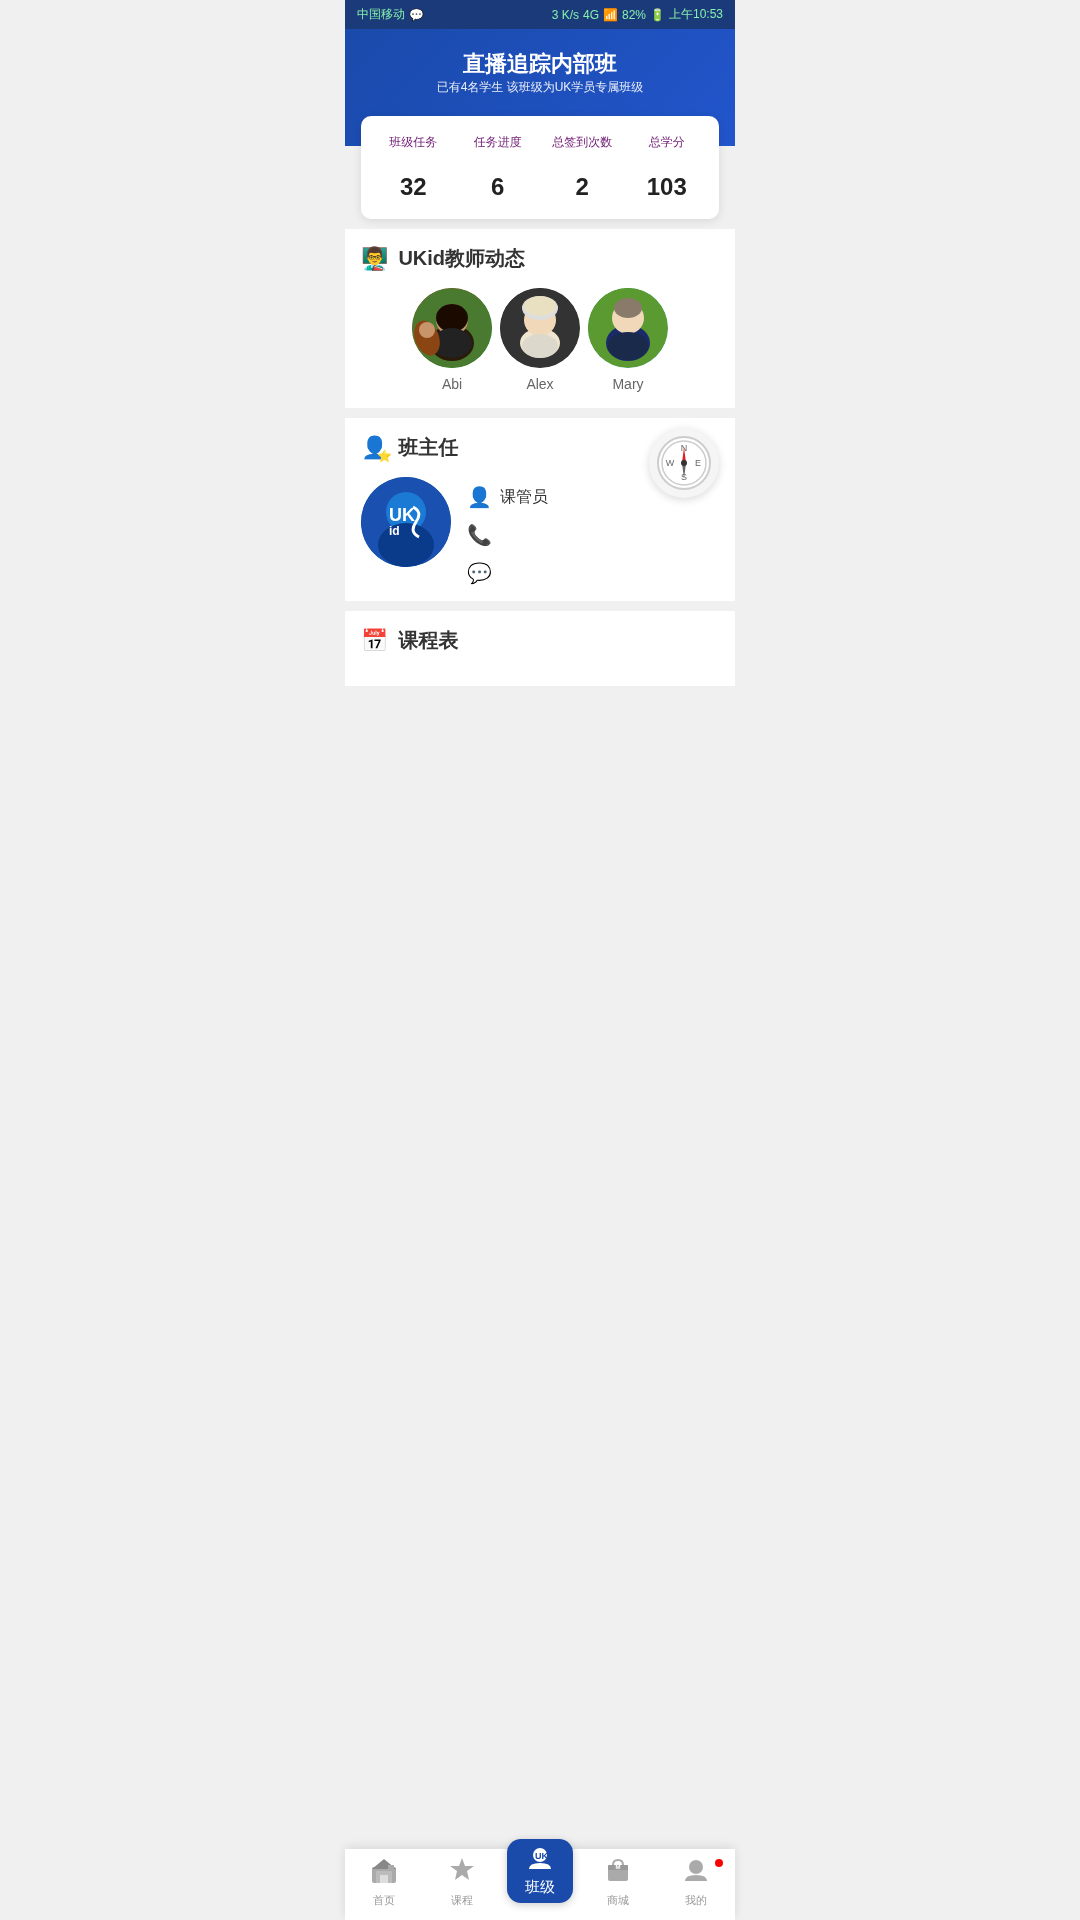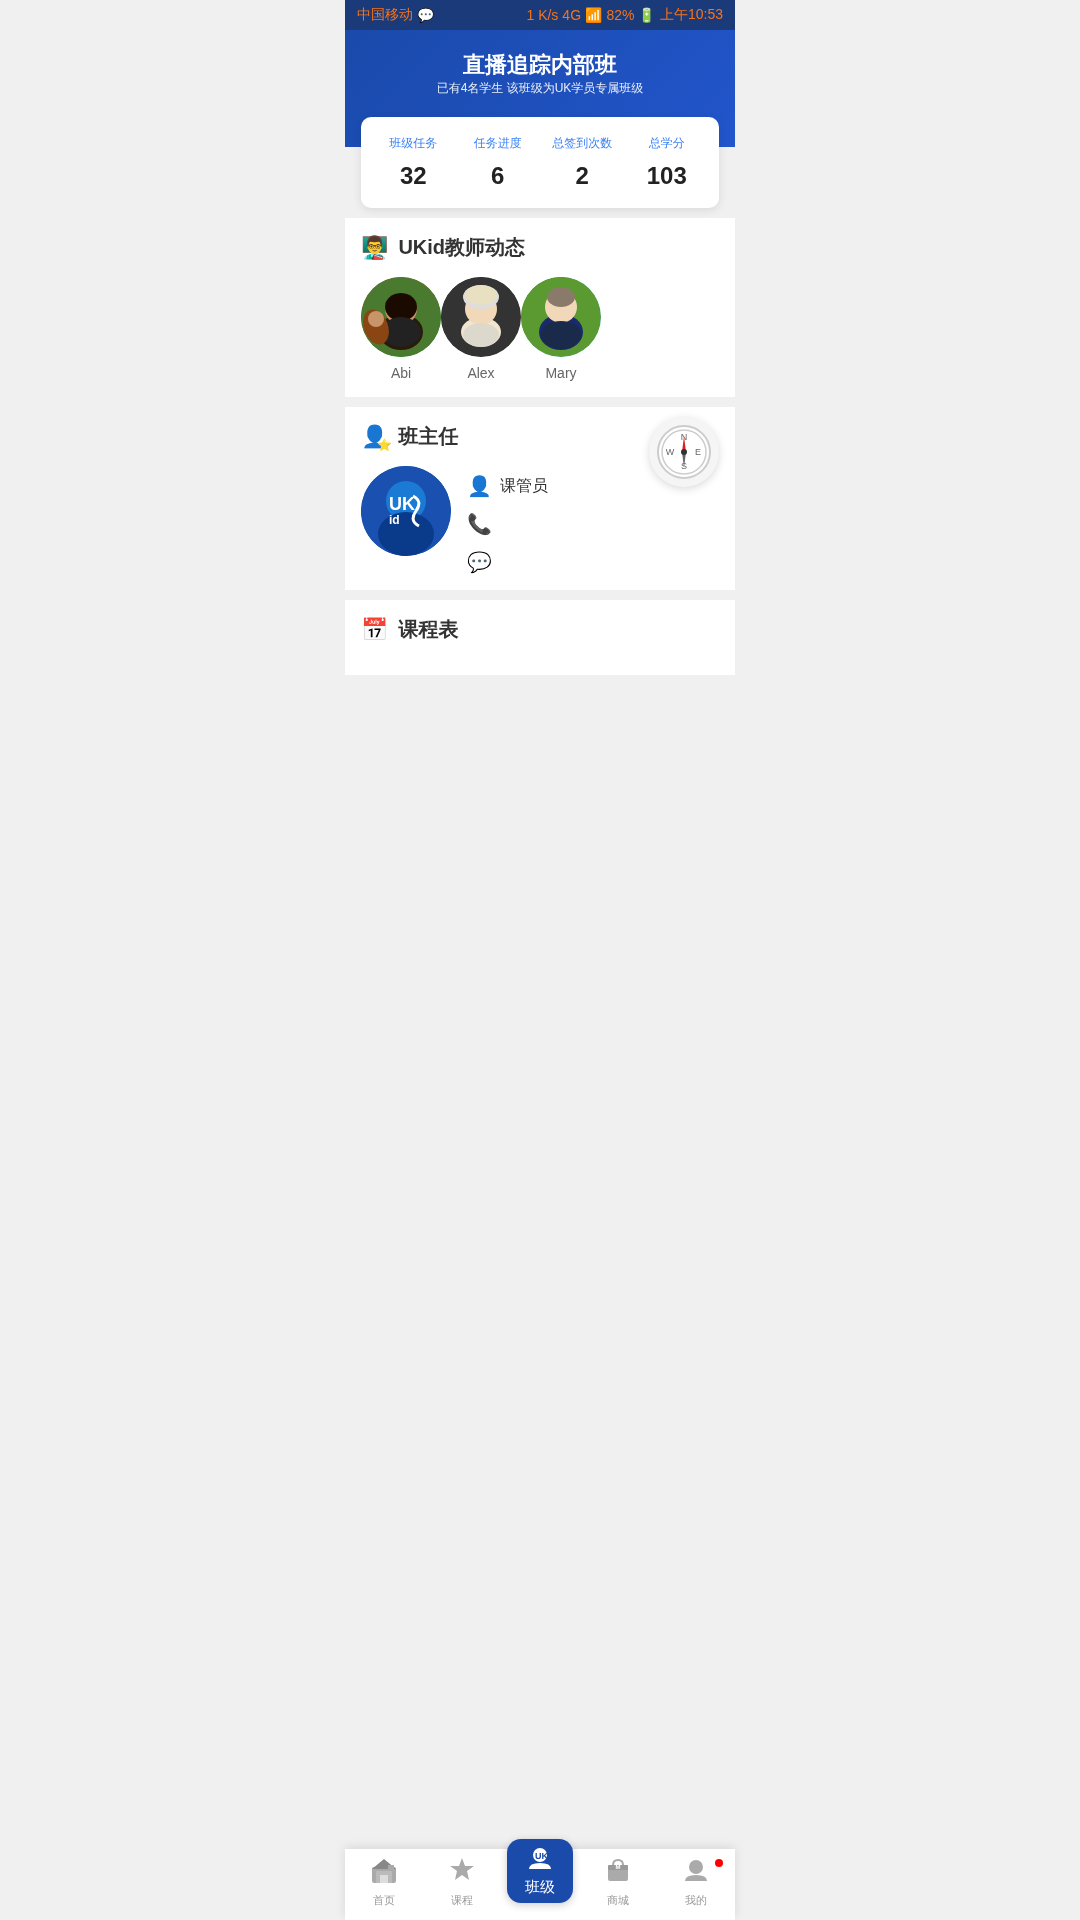--- a/index.html
+++ b/index.html
@@ -9,26 +9,26 @@
       background: #f0f0f0;
       width: 390px;
       margin: 0 auto;
       position: relative;
       overflow-x: hidden;
     }
 
     
     .status-bar {
       background: #1a3a7a;
-      color: #f97316;
+      color: #86efac;
       display: flex;
       justify-content: space-between;
       align-items: center;
       padding: 6px 12px;
-      font-size: 14px;
+      font-size: 12px;
     }
     .status-left { display: flex; align-items: center; gap: 4px; }
     .status-right { display: flex; align-items: center; gap: 4px; }
 
     
     .header {
       background: #1a4aaa;
       display: flex;
       justify-content: center;
       align-items: center;
@@ -82,22 +82,22 @@
       box-shadow: 0 2px 10px rgba(0,0,0,0.1);
       position: relative;
       z-index: 2;
     }
     .stat-item {
       text-align: center;
       flex: 1;
     }
     .stat-label {
       font-size: 12px;
-      color: #3b82f6;
-      margin-bottom: 10px;
+      color: #701a75;
+      margin-bottom: 22px;
     }
     .stat-value {
       font-size: 24px;
       font-weight: bold;
       color: #222;
     }
 
     
     .section {
       background: white;
@@ -115,21 +115,22 @@
     }
     .section-title {
       font-size: 20px;
       font-weight: bold;
       color: #333;
     }
 
     
     .teacher-grid {
       display: flex;
-      justify-content: flex-start;
+      justify-content: center;
+      gap: 8px;
     }
     .teacher-item {
       display: flex;
       flex-direction: column;
       align-items: center;
       gap: 8px;
     }
     .teacher-avatar {
       width: 80px;
       height: 80px;
@@ -295,21 +296,21 @@
 <body>
 
 <div class="content-wrapper">
 
   <div class="status-bar">
     <div class="status-left">
       <span>中国移动</span>
       <span>💬</span>
     </div>
     <div class="status-right">
-      <span>1 K/s</span>
+      <span>3 K/s</span>
       <span>4G</span>
       <span>📶</span>
       <span>82%</span>
       <span>🔋</span>
       <span>上午10:53</span>
     </div>
   </div>
 
 
   <div class="banner">

